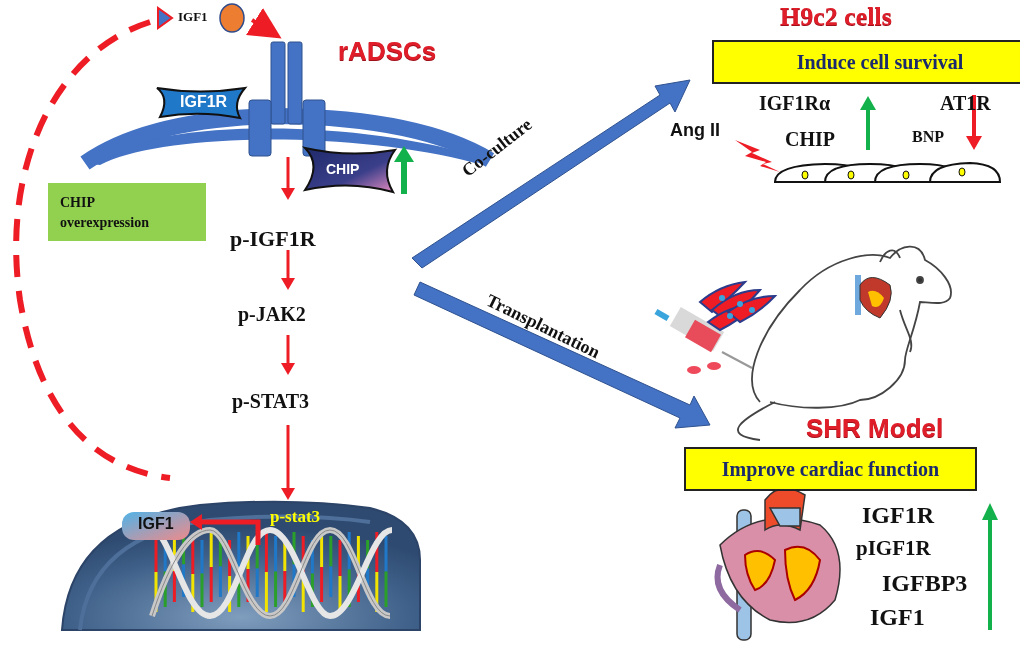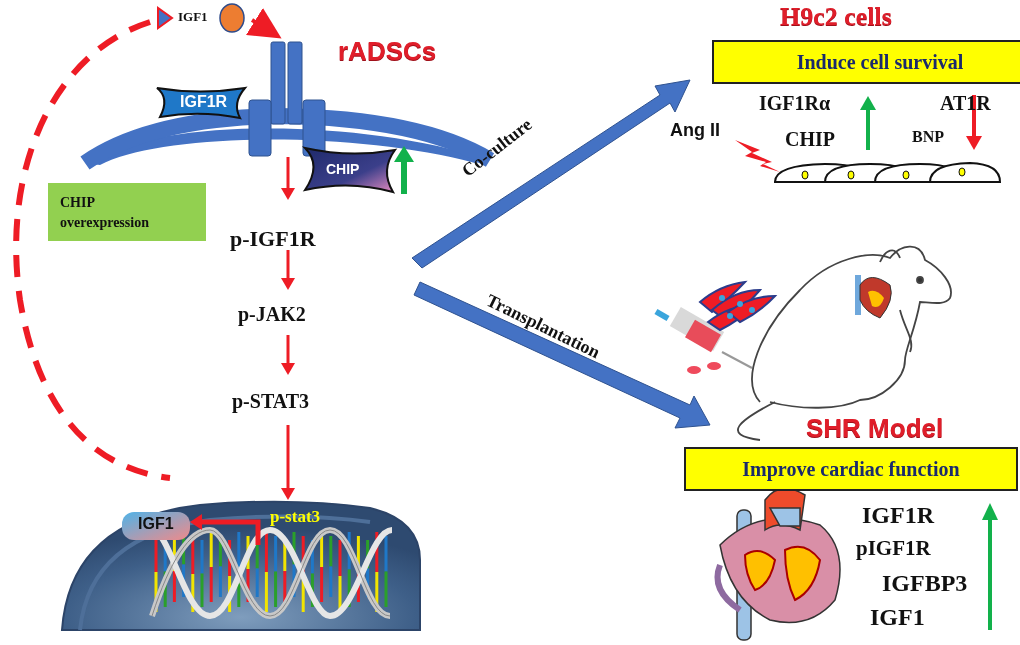--- a/index.html
+++ b/index.html
@@ -237,20 +237,20 @@
 <div class="ybox" style="left:712px;top:40px;width:336px;height:44px;font-size:20px;">
   <span>Induce cell survival</span>
 </div>
 <div class="lbl sans-b" style="left:670px;top:120px;font-size:18px;color:#111;">Ang II</div>
 <div class="lbl serif-b" style="left:759px;top:83px;font-size:20px;margin-top:9px;">IGF1Rα</div>
 <div class="lbl serif-b" style="left:785px;top:128px;font-size:20px;">CHIP</div>
 <div class="lbl serif-b" style="left:940px;top:92px;font-size:20px;">AT1R</div>
 <div class="lbl serif-b" style="left:912px;top:128px;font-size:16px;">BNP</div>
 
 <div class="lbl title-red" style="left:770px;top:413px;margin-left:36px;">SHR Model</div>
-<div class="ybox" style="left:684px;top:447px;width:334px;height:44px;font-size:20px;">
+<div class="ybox" style="left:684px;top:447px;width:293px;height:44px;font-size:20px;">
   <span>Improve cardiac function</span>
 </div>
 <div class="lbl serif-b" style="left:862px;top:502px;font-size:24px;">IGF1R</div>
 <div class="lbl serif-b" style="left:856px;top:536px;font-size:21px;">pIGF1R</div>
 <div class="lbl serif-b" style="left:860px;top:570px;font-size:24px;margin-left:22px;">IGFBP3</div>
 <div class="lbl serif-b" style="left:870px;top:604px;font-size:24px;">IGF1</div>
 </div>
 
 </body></html>

